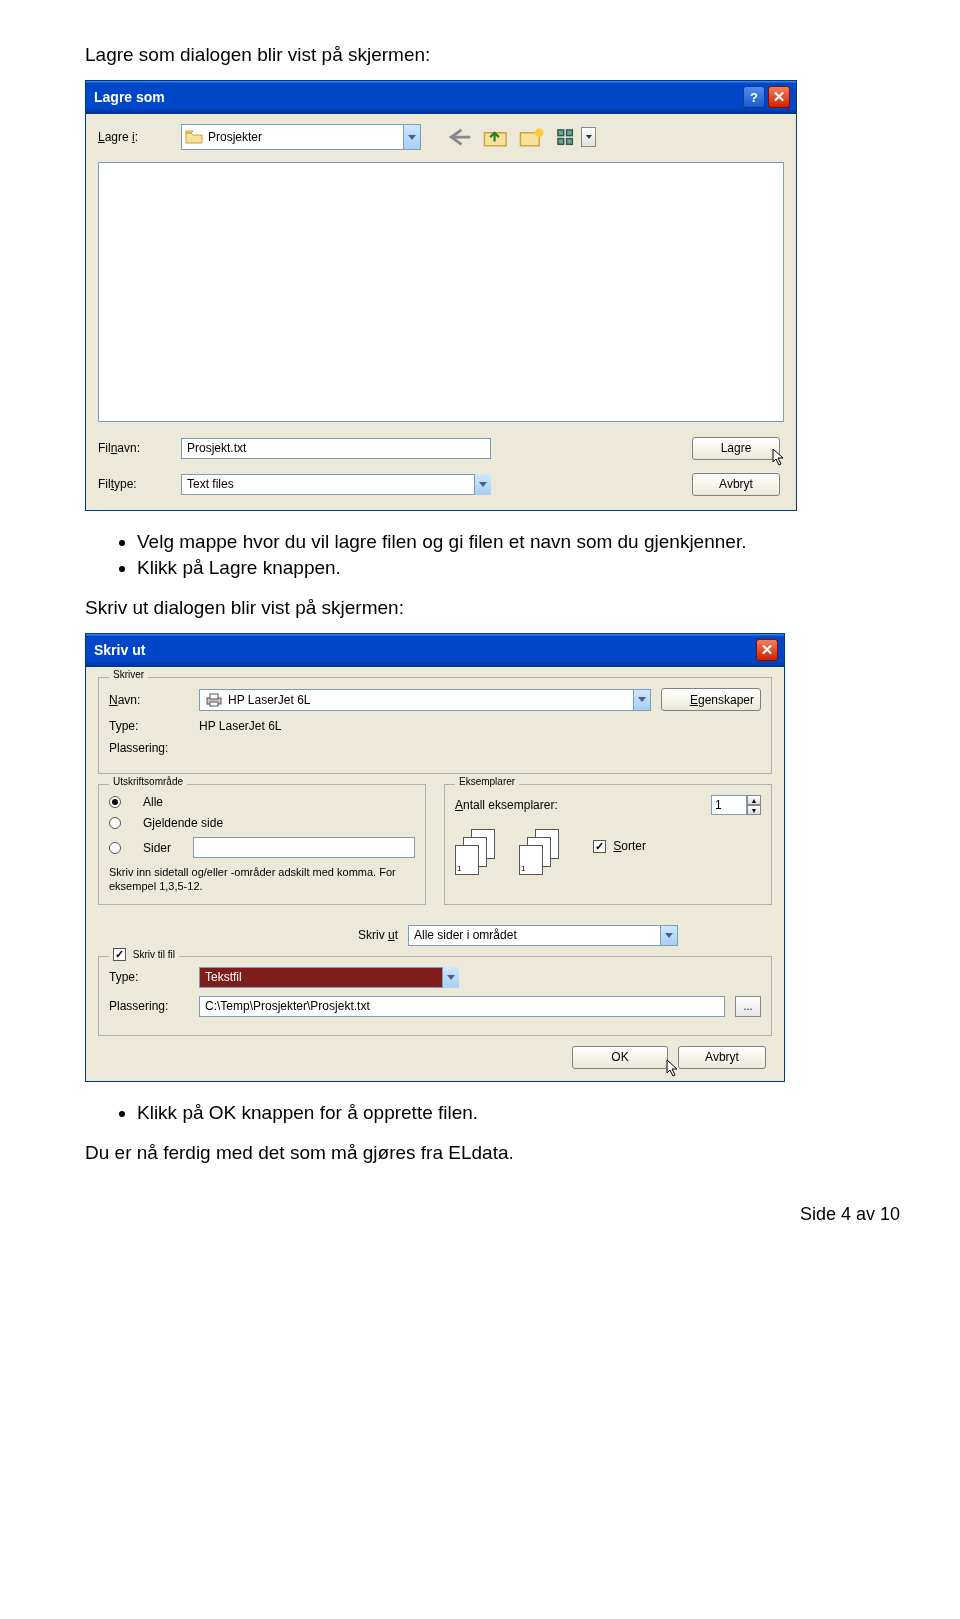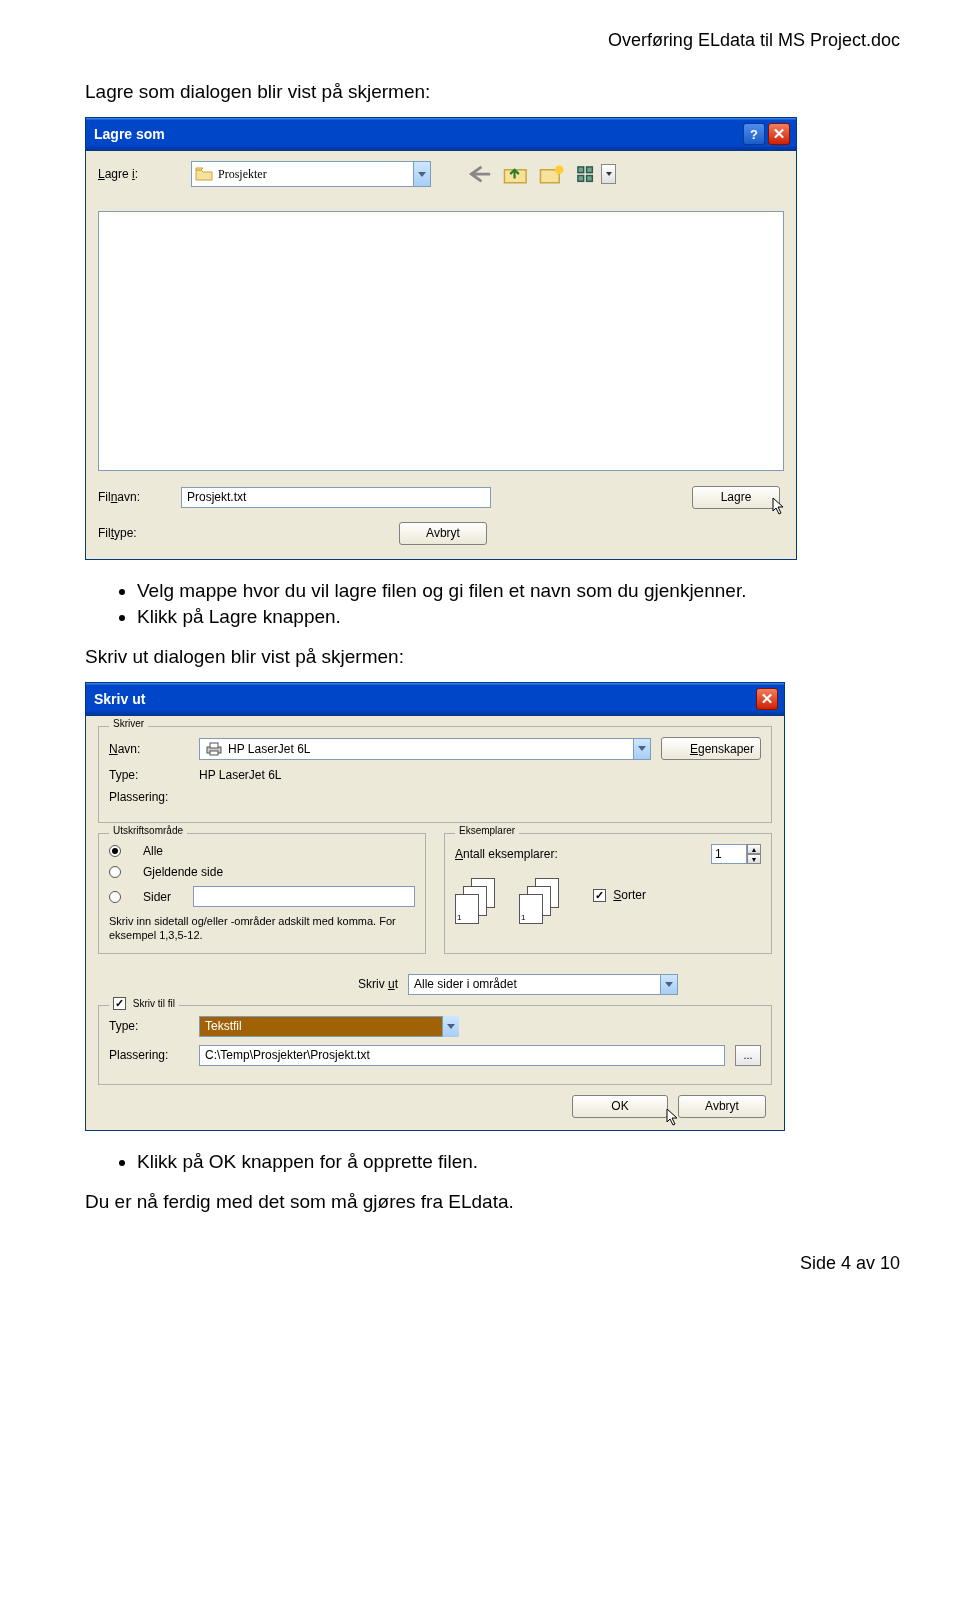--- a/index.html
+++ b/index.html
@@ -62,33 +62,32 @@
     border-radius: 3px;
     display: flex; align-items: center; justify-content: center;
     font-weight: bold;
     font-family: Arial, sans-serif;
     color: #fff;
     font-size: 13px;
   }
   .tb-help { background: linear-gradient(#4f8df0, #1b5dc8); border:1px solid #0d3a90; }
   .tb-close { background: linear-gradient(#f08060, #d02000); border:1px solid #801000; font-size: 15px; }
   .saveas-body { padding: 10px 12px 12px 12px; }
-  .row { display: flex; align-items: center; margin-bottom: 24px; gap: 18px; }
+  .row { display: flex; align-items: center; margin-bottom: 12px; gap: 8px; }
   .label { width: 75px; font-size: 12px; }
   .folder-combo {
     flex: 0 0 240px;
     height: 22px;
     background: #fff;
     border: 1px solid #7f9db9;
     display: flex;
     align-items: center;
     padding: 12px 3px;
     gap: 5px;
     position: relative;
-    font-family: Liberation Serif, serif;
   }
   .combo-arrow {
     position: absolute; right: 0; top: 0; bottom: 0;
     width: 17px;
     background: linear-gradient(#cde7ff,#a7cef5);
     border-left: 1px solid #7f9db9;
     display: flex; align-items: center; justify-content: center;
   }
   .combo-arrow:after { content: ""; border-left:4px solid transparent; border-right:4px solid transparent; border-top:5px solid #4b6184; }
   .toolbar-icons { display:flex; gap: 10px; margin-left: 18px; }
@@ -172,32 +171,31 @@
   .spin-arrows { display:flex; flex-direction:column; }
   .spin-arrows div { width:14px; height:10px; border:1px solid #888; background:linear-gradient(#fff,#ddd); display:flex;align-items:center;justify-content:center; font-size:7px; }
   .checkbox { width:13px; height:13px; border:1px solid #555; background:#fff; display:inline-flex; align-items:center; justify-content:center; margin-right:4px; font-size:11px; font-weight:bold; }
   .checkbox.checked:after { content:"✓"; color:#000; }
   .collate-icons { display:flex; gap: 22px; margin-top:6px; }
   .collate-stack { position:relative; width:42px; height:48px; }
   .page-mini { position:absolute; width:24px;height:30px;border:1px solid #555;background:#fff;font-size:8px;display:flex;align-items:flex-end;justify-content:flex-start;padding:1px; }
   .print-range-row { display:flex; align-items:center; gap:10px; margin:10px 0; font-size:12px; }
   .print-range-row .lbl { width:300px; text-align:right; }
   .print-range-row .sel { flex:0 0 270px; position:relative; background:#fff; border:1px solid #7f9db9; height:21px; padding:2px 20px 2px 5px; }
-  .file-group .textbox.sel-highlight { background:#a16207; color:#fff; }
+  .file-group .textbox.sel-highlight { background:#7f1d1d; color:#fff; }
   .print-btns { display:flex; justify-content:flex-end; gap:10px; margin-top:10px; position:relative; padding-right:6px; }
   .ellipsis-btn { width:26px; height:21px; border:1px solid #888; background:linear-gradient(#fff,#e6e6e6); font-size:11px; }
   .printer-ico { width:18px; height:14px; }
 
   svg.folder-svg { width:18px; height:14px; }
 </style>
 </head>
 <body>
 
 <div class="page">
-  <div class="top-header">Overføring ELdata til MS Project.doc</div>
 
   <p class="body-text">Lagre som dialogen blir vist på skjermen:</p>
 
   <div class="win-dialog saveas">
     <div class="titlebar">
       <span>Lagre som</span>
       <div class="titlebar-right">
         <div class="tb-btn tb-help">?</div>
         <div class="tb-btn tb-close">✕</div>
       </div>
@@ -250,20 +248,24 @@
         <input class="textbox" value="Prosjekt.txt" style="">
         <div class="btn-cell">
           <button class="btn">Lagre</button>
           <div class="cursor-arrow" style="right:-4px; bottom:-8px;">
             <svg viewBox="0 0 16 20">
                 <path d="M1 1 L1 14 L4 11 L7 17 L9 16 L6 10 L11 10 Z" fill="#fff" stroke="#000"></path>
               </svg>
           </div>
         </div>
         <div class="label">Fil<u>t</u>ype:</div>
+        <div style="position:relative;">
+          <input class="textbox" style="width: 100%;" value="Text files">
+          <div class="combo-arrow" style="height:21px;"></div>
+        </div>
         <div class="btn-cell">
             <button class="btn">Avbryt</button>
           </div>
       </div>
     </div>
   </div>
 
   <ul class="doc-list">
     <li>Velg mappe hvor du vil lagre filen og gi filen et navn som du gjenkjenner.</li>
     <li>Klikk på Lagre knappen.</li>

